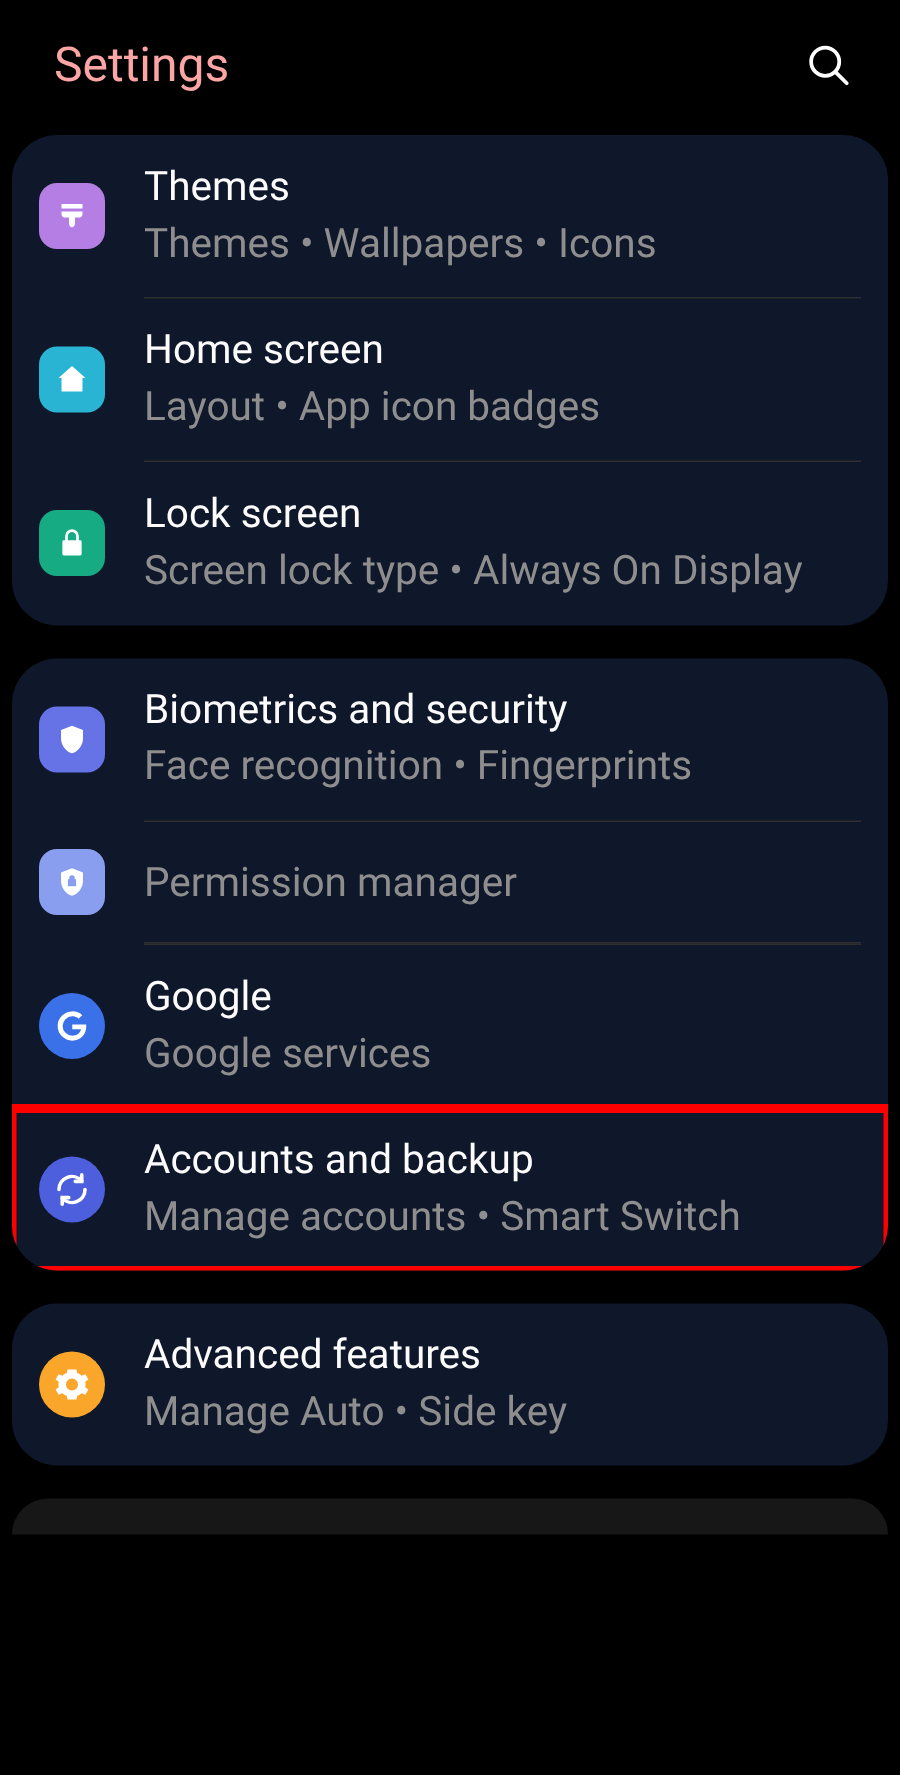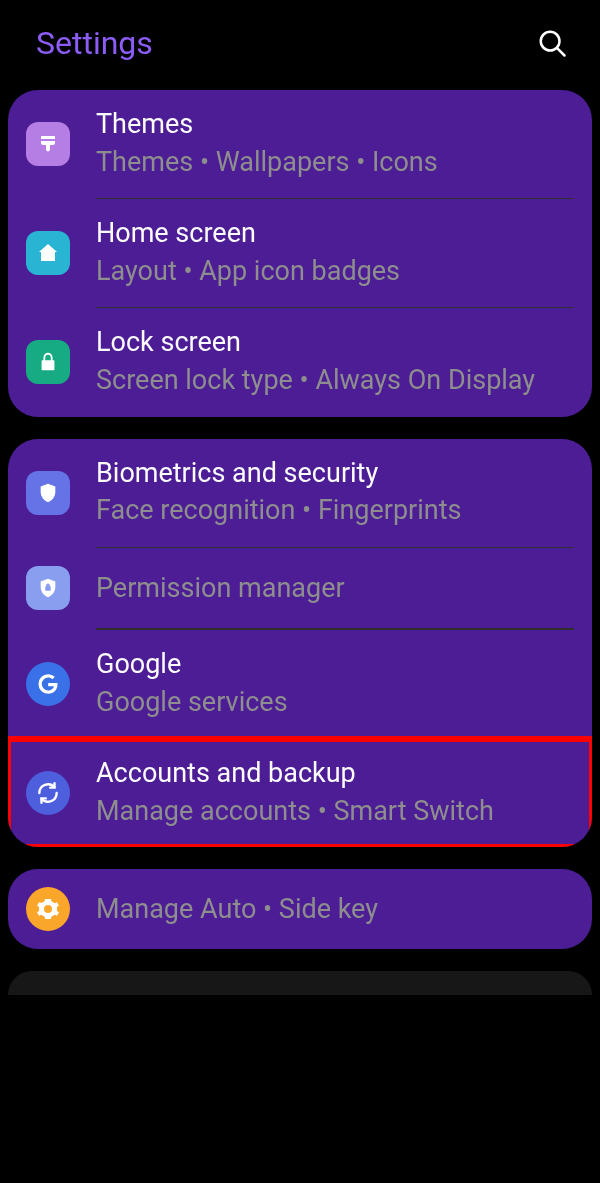--- a/index.html
+++ b/index.html
@@ -13,31 +13,31 @@
     }
     .header {
       display: flex;
       align-items: center;
       justify-content: space-between;
       padding: 24px 30px 28px 36px;
     }
     .header-title {
       font-size: 32px;
       font-weight: 400;
-      color: #8b5cf6;
+      color: #fca5a5;
     }
     .search-icon-wrap {
       width: 36px;
       height: 36px;
       display: flex;
       align-items: center;
       justify-content: center;
     }
     .group {
-      background: #4c1d95;
+      background: #0f172a;
       border-radius: 30px;
       margin: 0 8px 22px 8px;
       overflow: hidden;
     }
     .item {
       display: flex;
       align-items: center;
       padding: 18px 20px 18px 18px;
       position: relative;
     }
@@ -208,18 +208,19 @@
 </div>
 
 <div class="group">
   <div class="item">
     <div class="item-icon ic-advanced">
       <svg width="24" height="24" viewBox="0 0 24 24">
           <path fill="#ffffff" d="M12 8a4 4 0 1 0 0 8 4 4 0 0 0 0-8zm9 4c0 .6-.06 1.2-.17 1.77l2.08 1.62-2 3.46-2.45-.98a7.6 7.6 0 0 1-3.07 1.78L15 22h-6l-.39-2.35a7.6 7.6 0 0 1-3.07-1.78l-2.45.98-2-3.46 2.08-1.62A7.9 7.9 0 0 1 3 12c0-.6.06-1.2.17-1.77L1.09 8.6l2-3.46 2.45.98A7.6 7.6 0 0 1 8.61 4.35L9 2h6l.39 2.35a7.6 7.6 0 0 1 3.07 1.78l2.45-.98 2 3.46-2.08 1.62c.11.57.17 1.17.17 1.77z"></path>
         </svg>
     </div>
     <div class="item-content">
+      <div class="item-title">Advanced features</div>
       <div class="item-subtitle">Manage Auto  •  Side key</div>
     </div>
   </div>
 </div>
 
 <div class="group-partial"></div>
 
 </body></html>

